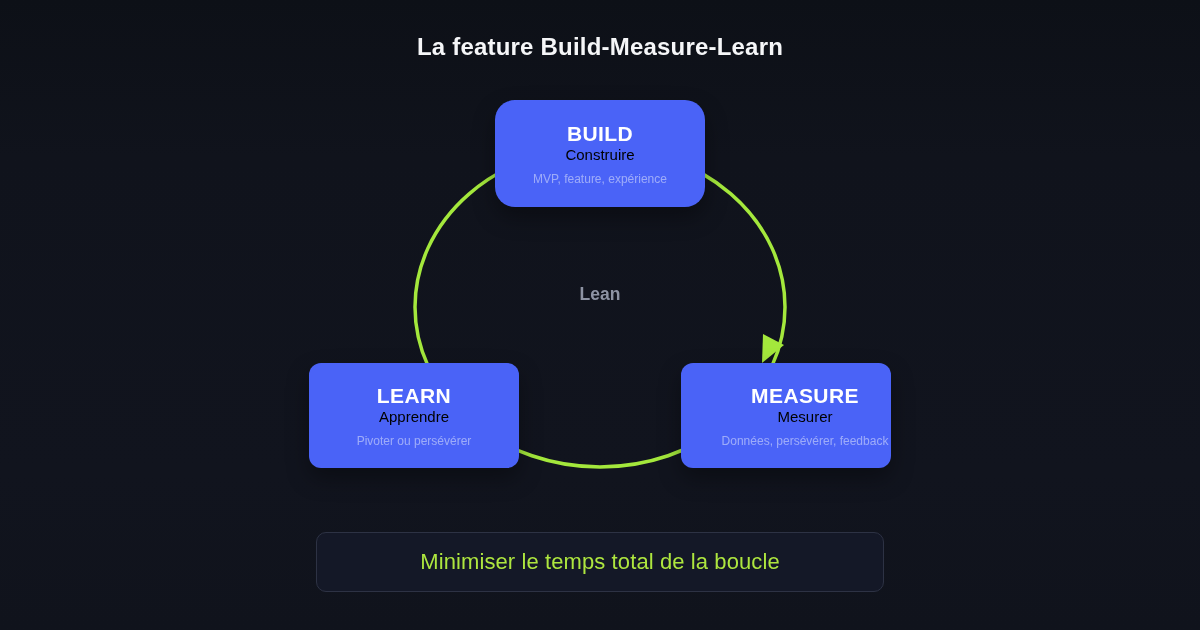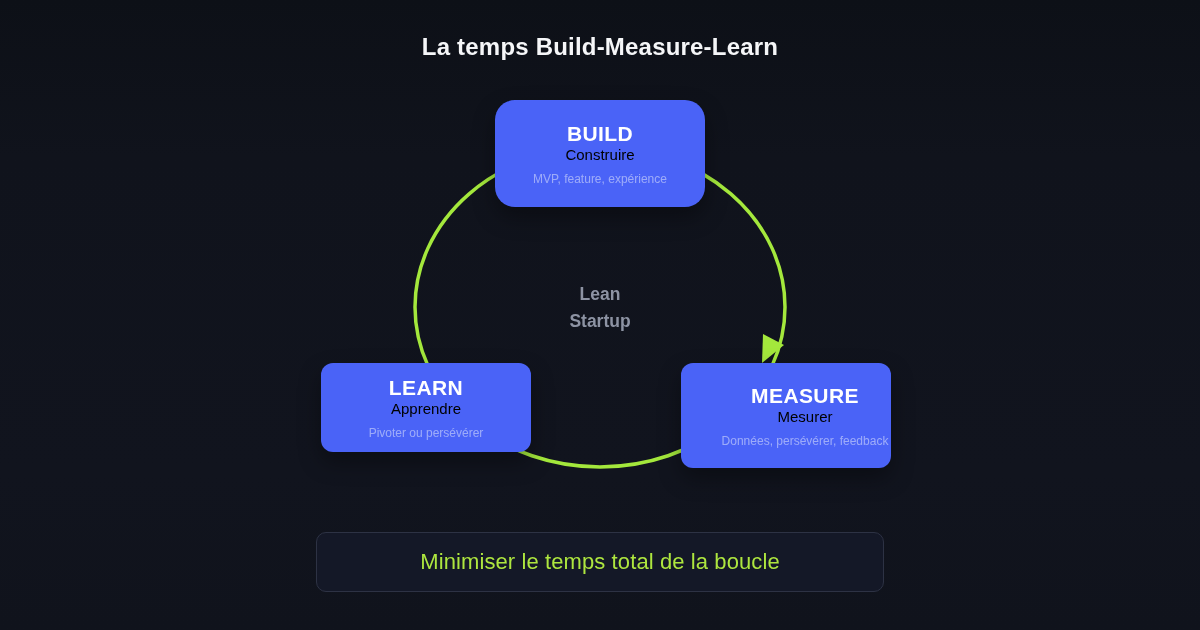--- a/index.html
+++ b/index.html
@@ -40,21 +40,21 @@
     background: #4a63f7;
     z-index: 2;
     display: flex;
     flex-direction: column;
     align-items: center;
     justify-content: center;
     text-align: center;
     box-shadow: 0 10px 22px rgba(0, 0, 0, 0.35);
   }
   .node-build   { left: 495px; top: 100px; border-radius: 20px; }
-  .node-learn   { left: 321px; top: 363px; height: 89px; }
+  .node-learn   { left: 309px; top: 363px; height: 105px; }
   .node-measure { left: 681px; top: 363px; height: 105px; padding-left: 38px; }
   .node-heading {
     font-size: 21px;
     font-weight: 700;
     letter-spacing: 0.4px;
     color: #ffffff;
     line-height: 1.2;
   }
   .node-subtitle {
     font-size: 15px;
@@ -98,21 +98,21 @@
     font-size: 22px;
     color: #aee63f;
     letter-spacing: 0.1px;
   }
 </style>
 </head>
 <body>
 
 <div class="stage">
 
-  <h1 class="page-title">La temps Build-Measure-Learn</h1>
+  <h1 class="page-title">La feature Build-Measure-Learn</h1>
 
   <svg class="loop-svg" viewBox="0 0 1200 630" xmlns="http://www.w3.org/2000/svg" aria-hidden="true">
     <ellipse cx="600" cy="307" rx="185" ry="160" fill="none" stroke-width="3.5" stroke-linecap="round" stroke="#a4e83c"></ellipse>
     <polygon points="762,363 784,345 763,334" fill="#a4e83c"></polygon>
   </svg>
 
   <div class="node node-build">
     <div class="node-heading">BUILD</div>
     <div class="node-subtitle">Construire</div>
     <div class="node-desc">MVP, feature, expérience</div>
@@ -125,20 +125,19 @@
   </div>
 
   <div class="node node-learn">
     <div class="node-heading">LEARN</div>
     <div class="node-subtitle">Apprendre</div>
     <div class="node-desc">Pivoter ou persévérer</div>
   </div>
 
   <div class="center-label">
     <div>Lean</div>
-    <div>Startup</div>
   </div>
 
   <div class="footer-note">
     <span class="footer-note-text">Minimiser le temps total de la boucle</span>
   </div>
 
 </div>
 
 </body></html>

